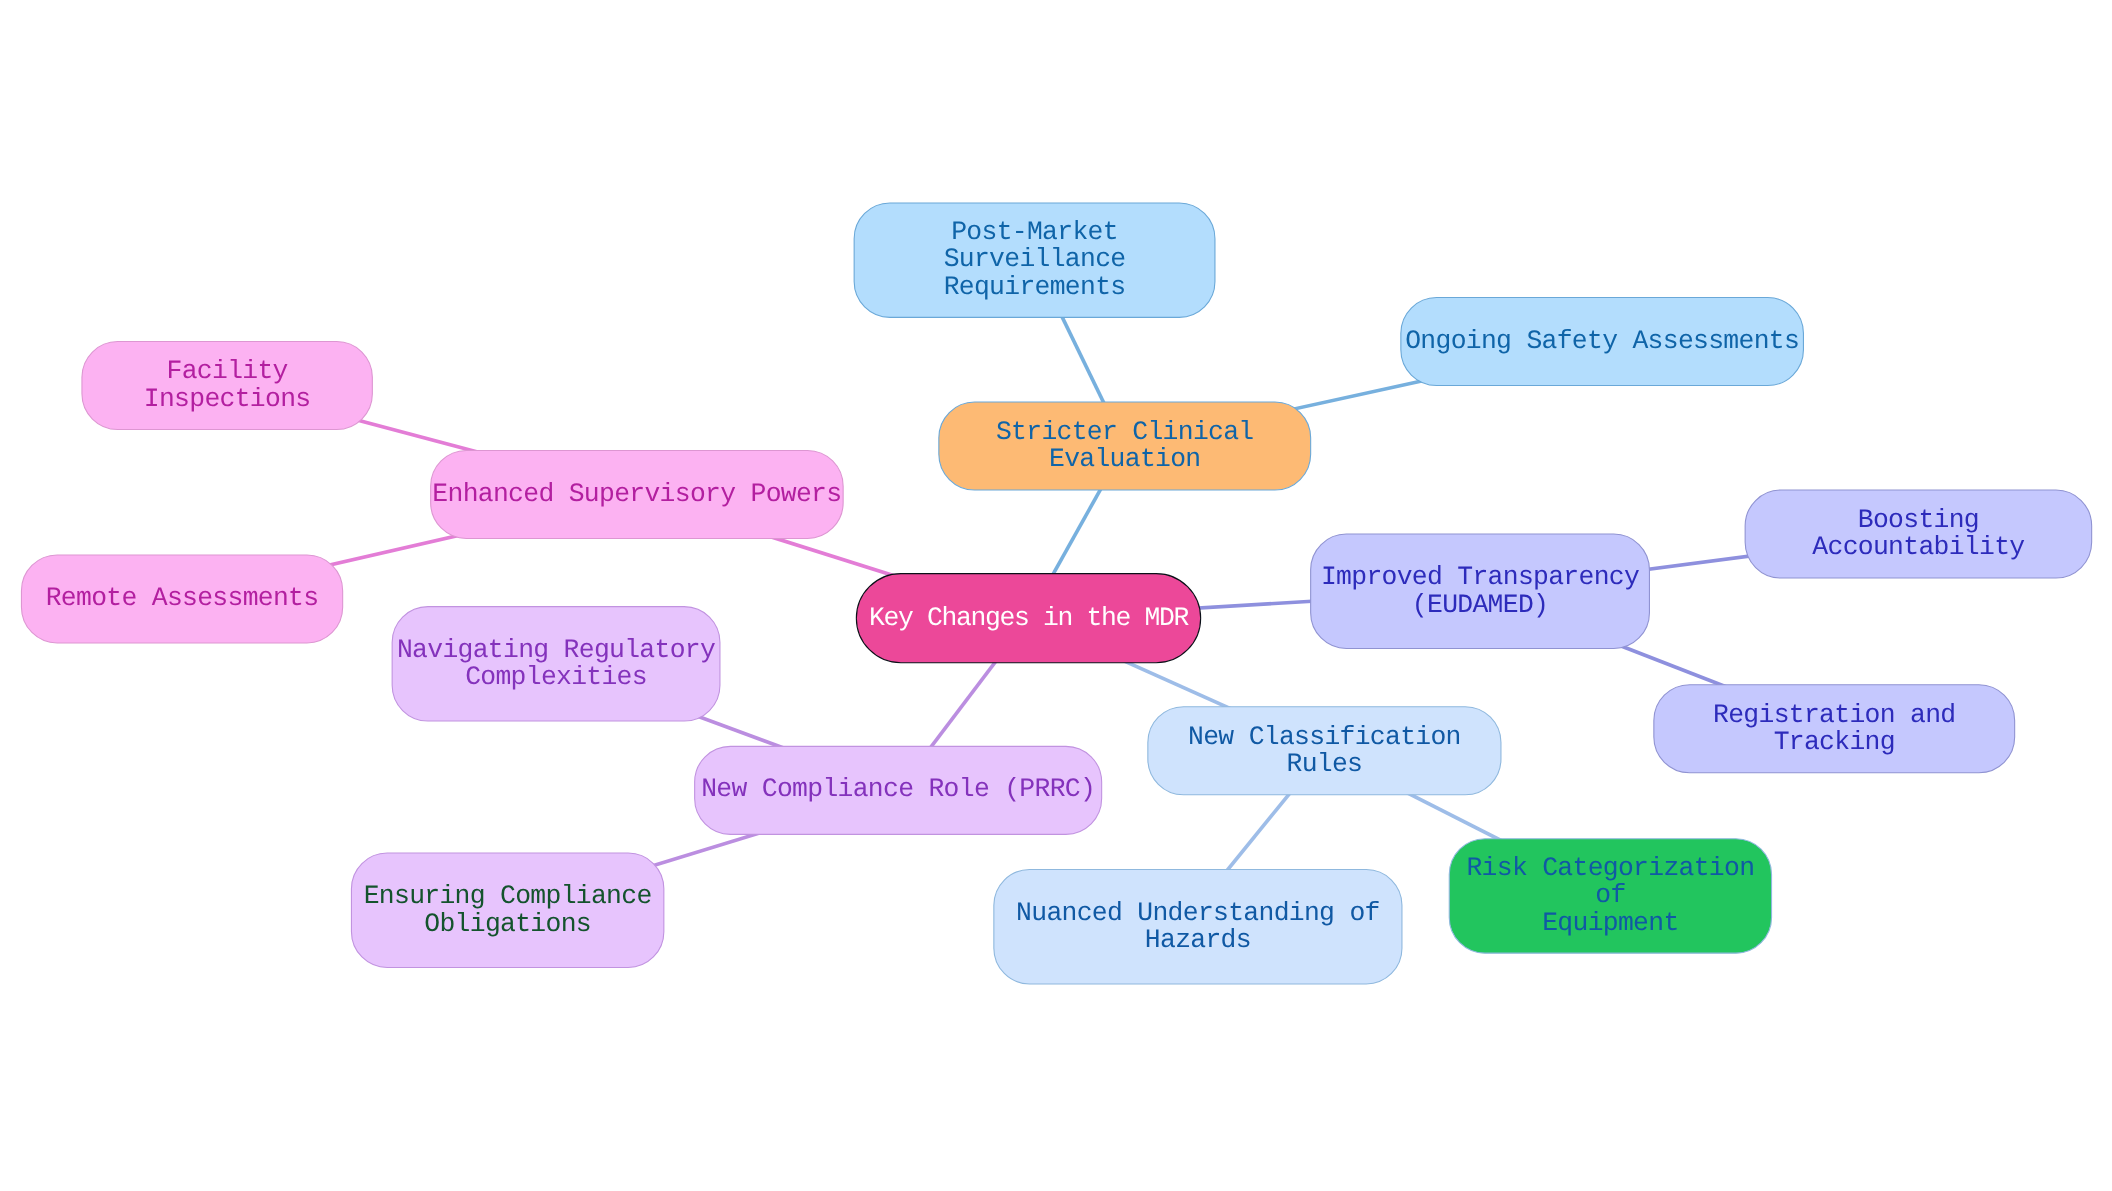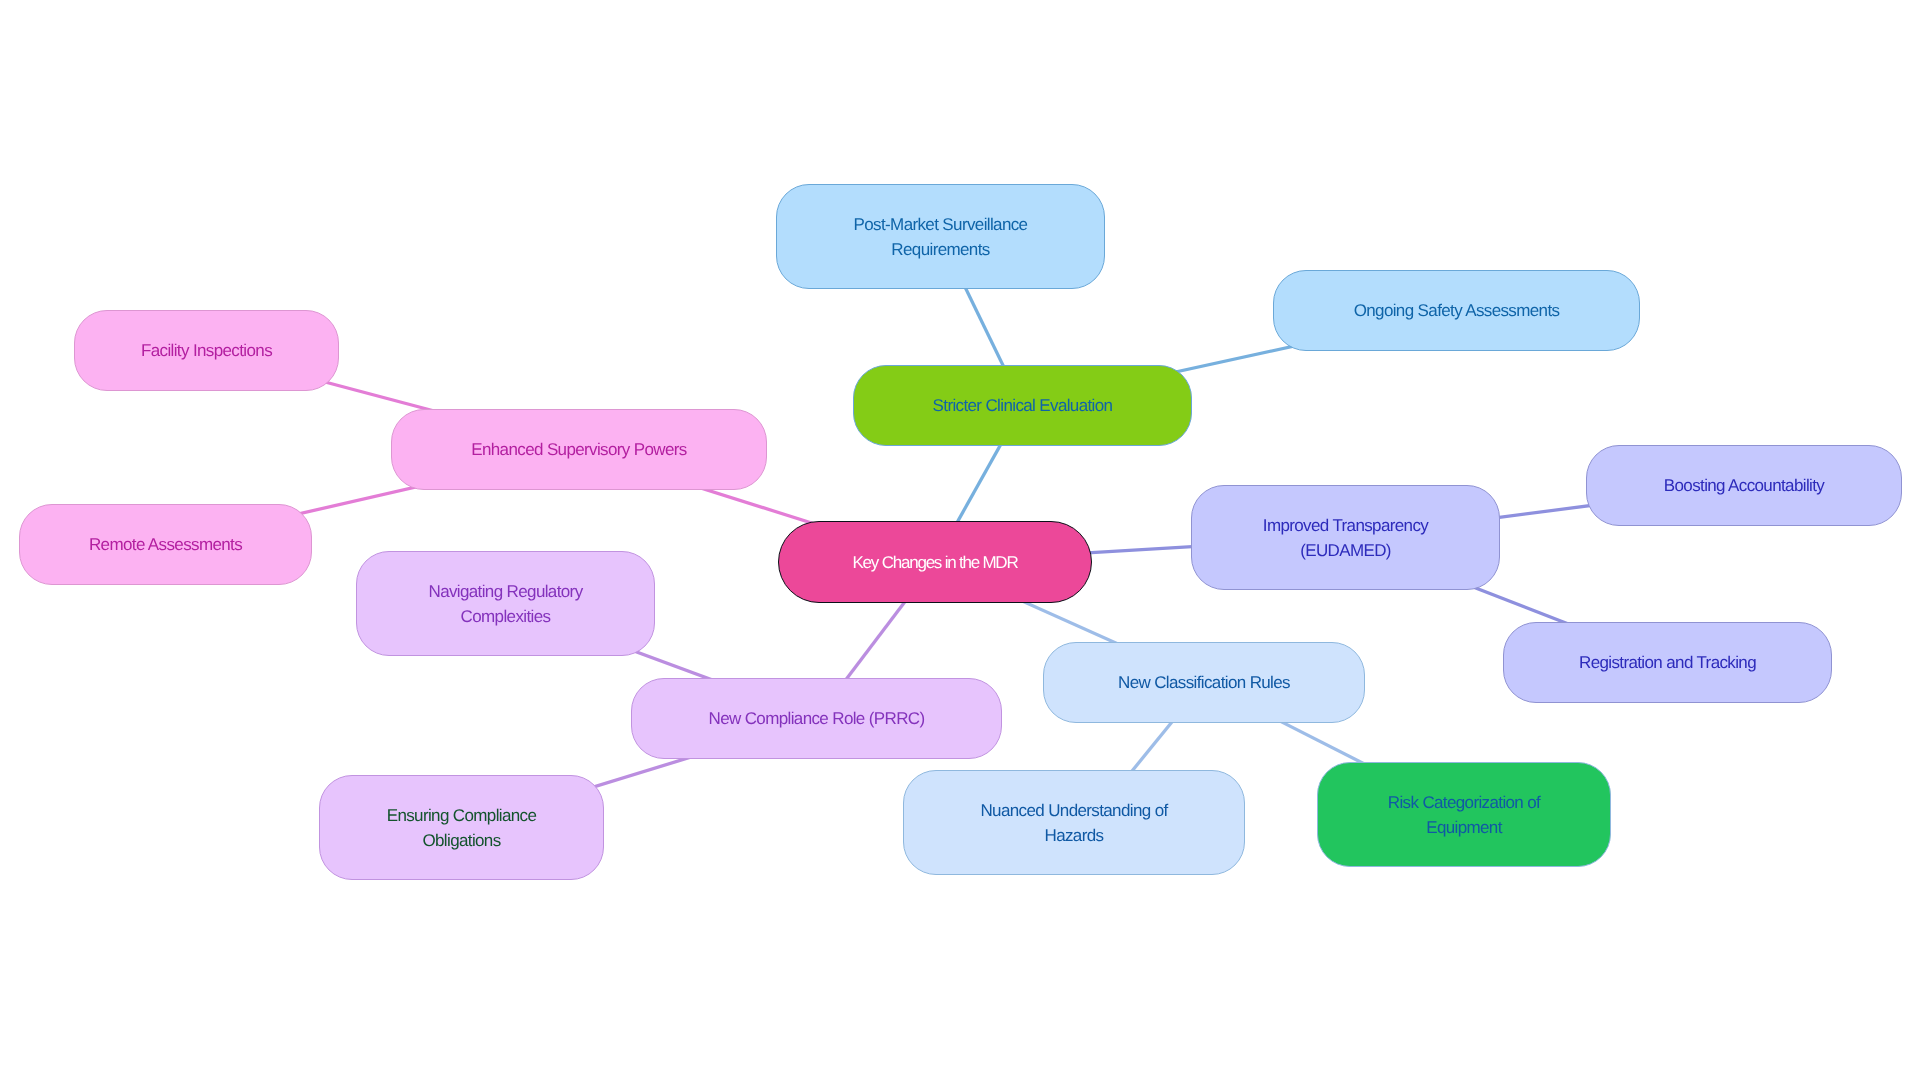--- a/index.html
+++ b/index.html
@@ -7,22 +7,22 @@
   body{width:1920px;height:1083px;background:#ffffff;overflow:hidden;
        font-family:"Liberation Sans",sans-serif;
        -webkit-font-smoothing:antialiased;
        text-rendering:geometricPrecision;}
   #stage{position:relative;width:1920px;height:1083px;}
   #edges{position:absolute;left:0;top:0;width:1920px;height:1083px;}
   .node{position:absolute;box-sizing:border-box;display:flex;align-items:center;
         justify-content:center;text-align:center;border-radius:22px;
         border-style:solid;border-width:1px;}
   .node .lbl{display:block;line-height:25px;white-space:pre-line;
-             font-size:17px;letter-spacing:-0.63px;
-             transform:translateZ(0);}
+             font-size:24px;letter-spacing:-0.63px;
+             transform:translateZ(0);font-family:Liberation Mono, monospace;}
 </style>
 </head>
 <body style="background: rgb(255, 255, 255);">
 
 <div id="stage">
   <svg id="edges" viewBox="0 0 1920 1083">
     <line class="edge" x1="935" y1="562" x2="1022.5" y2="405.5" stroke="#77b0de" stroke-width="3.3"></line>
     <line class="edge" x1="1022.5" y1="405.5" x2="940.5" y2="236.5" stroke="#77b0de" stroke-width="3.3"></line>
     <line class="edge" x1="1022.5" y1="405.5" x2="1456.5" y2="310.5" stroke="#77b0de" stroke-width="3.3"></line>
     <line class="edge" x1="935" y1="562" x2="579" y2="449.5" stroke="#e37dd6" stroke-width="3.3"></line>
@@ -38,21 +38,21 @@
     <line class="edge" x1="1204" y1="682.5" x2="1074" y2="842.5" stroke="#9ebde8" stroke-width="3.3"></line>
     <line class="edge" x1="1204" y1="682.5" x2="1464" y2="814.5" stroke="#9ebde8" stroke-width="3.3"></line>
   </svg>
   <div class="node" style="left: 778px; top: 521px; width: 314px; height: 82px; border-radius: 41px; background: #ec4899; border-color: rgb(11, 16, 24);">
     <span class="lbl" style="color: rgb(255, 255, 255); letter-spacing: -1.22px;">Key Changes in the MDR</span>
   </div>
   <div class="node" style="left: 776px; top: 184px; width: 329px; height: 105px; border-radius: 33px; background: rgb(179, 221, 253); border-color: rgb(106, 168, 216);">
     <span class="lbl" style="color: rgb(15, 100, 168);">Post-Market Surveillance
 Requirements</span>
   </div>
-  <div class="node" style="left: 853px; top: 365px; width: 339px; height: 81px; border-radius: 33px; background: #84cc16; border-color: rgb(106, 168, 216);">
+  <div class="node" style="left: 853px; top: 365px; width: 339px; height: 81px; border-radius: 33px; background: #fdba74; border-color: rgb(106, 168, 216);">
     <span class="lbl" style="color: rgb(15, 100, 168);">Stricter Clinical Evaluation</span>
   </div>
   <div class="node" style="left: 1273px; top: 270px; width: 367px; height: 81px; border-radius: 33px; background: rgb(179, 221, 253); border-color: rgb(106, 168, 216);">
     <span class="lbl" style="color: rgb(15, 100, 168);">Ongoing Safety Assessments</span>
   </div>
   <div class="node" style="left: 74px; top: 310px; width: 265px; height: 81px; border-radius: 33px; background: rgb(252, 178, 242); border-color: rgb(221, 150, 210);">
     <span class="lbl" style="color: rgb(179, 31, 160);">Facility Inspections</span>
   </div>
   <div class="node" style="left: 391px; top: 409px; width: 376px; height: 81px; border-radius: 33px; background: rgb(252, 178, 242); border-color: rgb(221, 150, 210);">
     <span class="lbl" style="color: rgb(179, 31, 160);">Enhanced Supervisory Powers</span>
@@ -77,21 +77,21 @@
   </div>
   <div class="node" style="left: 1503px; top: 622px; width: 329px; height: 81px; border-radius: 33px; background: rgb(197, 200, 254); border-color: rgb(144, 147, 210);">
     <span class="lbl" style="color: rgb(45, 43, 187);">Registration and Tracking</span>
   </div>
   <div class="node" style="left: 1586px; top: 445px; width: 316px; height: 81px; border-radius: 33px; background: rgb(197, 200, 254); border-color: rgb(144, 147, 210);">
     <span class="lbl" style="color: rgb(45, 43, 187);">Boosting Accountability</span>
   </div>
   <div class="node" style="left: 1043px; top: 642px; width: 322px; height: 81px; border-radius: 33px; background: rgb(207, 227, 253); border-color: rgb(143, 184, 222);">
     <span class="lbl" style="color: rgb(16, 89, 164);">New Classification Rules</span>
   </div>
-  <div class="node" style="left: 903px; top: 770px; width: 342px; height: 105px; border-radius: 33px; background: rgb(207, 227, 253); border-color: rgb(143, 184, 222);">
+  <div class="node" style="left: 903px; top: 790px; width: 372px; height: 105px; border-radius: 33px; background: rgb(207, 227, 253); border-color: rgb(143, 184, 222);">
     <span class="lbl" style="color: rgb(16, 89, 164);">Nuanced Understanding of
 Hazards</span>
   </div>
   <div class="node" style="left: 1317px; top: 762px; width: 294px; height: 105px; border-radius: 33px; background: #22c55e; border-color: rgb(143, 184, 222);">
     <span class="lbl" style="color: rgb(16, 89, 164);">Risk Categorization of
 Equipment</span>
   </div>
 </div>
 
 </body></html>

